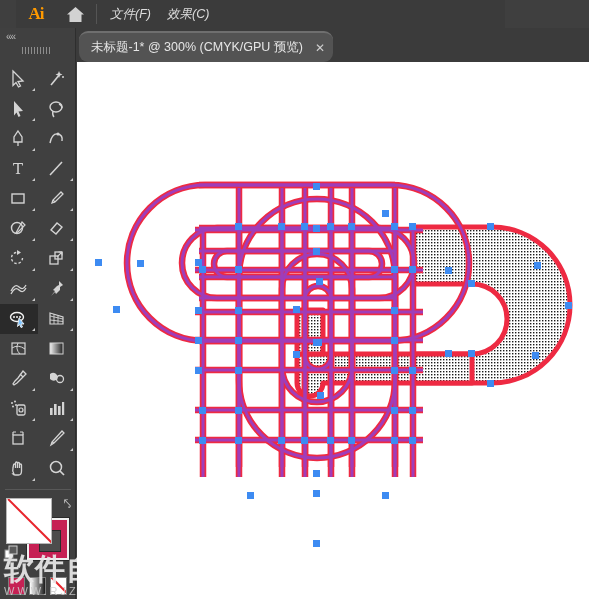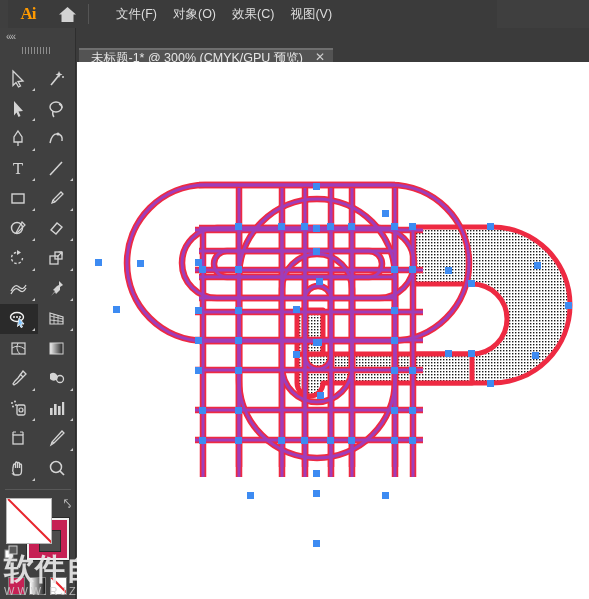--- a/index.html
+++ b/index.html
@@ -5,33 +5,33 @@
   * { box-sizing: border-box; margin:0; padding:0; }
   html,body { background:#3f3f3f; }
   body {
     width:589px; height:599px; position:relative; overflow:hidden;
     font-family:"Liberation Sans","DejaVu Sans",sans-serif;
     font-size:12px; color:#d8d8d8;
   }
 
   
   #menubar {
-    position:absolute; left:8px; top:0; width:489px; height:28px;
+    position:absolute; left:16px; top:0; width:489px; height:28px;
     background:#3b3b3b; display:flex; align-items:center;
   }
   #ai-logo {
     width:40px; height:28px; display:flex; align-items:center; justify-content:center;
     color:#ff9a00; font-weight:bold; font-size:17px;
     font-family:"Liberation Serif","DejaVu Serif",serif; letter-spacing:-1px;
   }
   #home-btn {
     width:38px; height:28px; display:flex; align-items:center; justify-content:center;
   }
   .vsep { width:1px; height:20px; background:#555; margin:0 2px; }
-  #menu-items { display:flex; margin-left:17px; }
+  #menu-items { display:flex; margin-left:3px;font-style:italic; }
   .menu-item {
     padding:4px 8px; color:#dcdcdc; font-size:12.5px; white-space:nowrap; cursor:default;
   }
 
   
   #tabbar {
     position:absolute; left:0; top:28px; width:589px; height:34px;
     background:#3b3b3b; display:flex; align-items:flex-end;
   }
   #panel-collapse {
@@ -39,22 +39,22 @@
     border-right:1px solid #2e2e2e;
   }
   #collapse-arrows {
     position:absolute; left:6px; top:3px; color:#b9b9b9; font-size:10px; letter-spacing:-1px;
   }
   #tool-grip {
     position:absolute; left:22px; top:19px; width:28px; height:7px;
     background:repeating-linear-gradient(90deg,#8d8d8d 0 1px,transparent 1px 3px);
   }
   #doc-tab {
-    height:14px; background:#535353; display:flex; 
-    padding:0 8px 0 12px; border-top:2px solid #6f6f6f; margin-left:3px;
+    height:31px; background:#535353; display:flex; align-items:center;
+    padding:0 8px 0 12px; border-top:2px solid #6f6f6f; margin-left:3px;border-radius:9px;
   }
   #doc-tab-title { font-size:12.5px; color:#e6e6e6; white-space:nowrap; }
   #doc-tab-close { margin-left:12px; color:#cfcfcf; font-size:12px; cursor:pointer; }
 
   
   #toolpanel {
     position:absolute; left:0; top:62px; width:76px; height:537px;
     background:#404040; border-right:1px solid #2e2e2e;
   }
   #tool-grid { display:flex; flex-wrap:wrap; width:76px; padding-top:2px; }
@@ -119,23 +119,21 @@
 <div id="menubar">
   <div id="ai-logo">Ai</div>
   <div id="home-btn">
     <svg width="19" height="17" viewBox="0 0 19 17">
       <path d="M9.5 1 L18 8.5 L15.5 8.5 L15.5 16 L3.5 16 L3.5 8.5 L1 8.5 Z" fill="#d2d2d2"></path>
     </svg>
   </div>
   <div class="vsep"></div>
   <div id="menu-items">
       <div class="menu-item">文件(F)</div>
-      <div class="menu-item">对象(O)</div>
       <div class="menu-item">效果(C)</div>
-      <div class="menu-item">视图(V)</div>
     </div>
 </div>
 
 <div id="tabbar">
   <div id="panel-collapse">
     <span id="collapse-arrows">««</span>
     <span id="tool-grip"></span>
   </div>
   <div id="doc-tab">
     <span id="doc-tab-title">未标题-1* @ 300% (CMYK/GPU 预览)</span>

